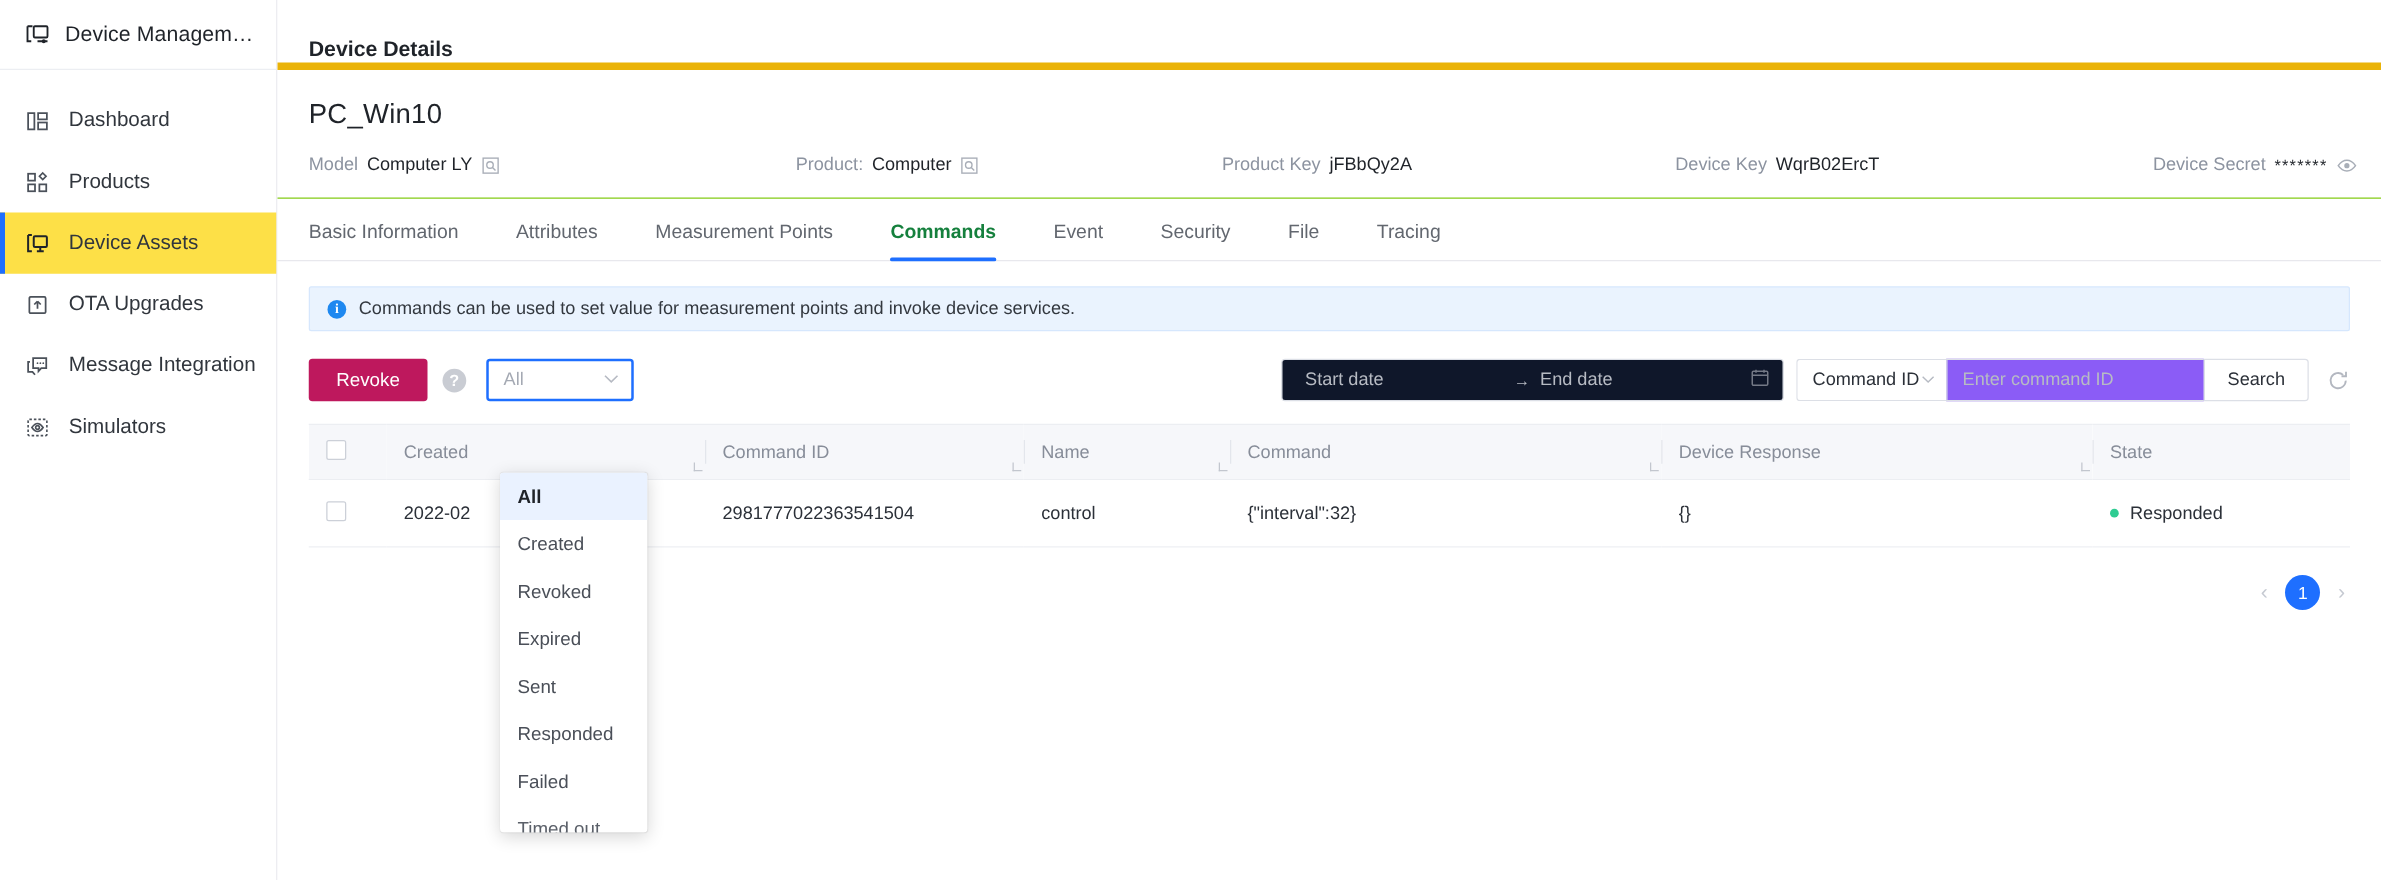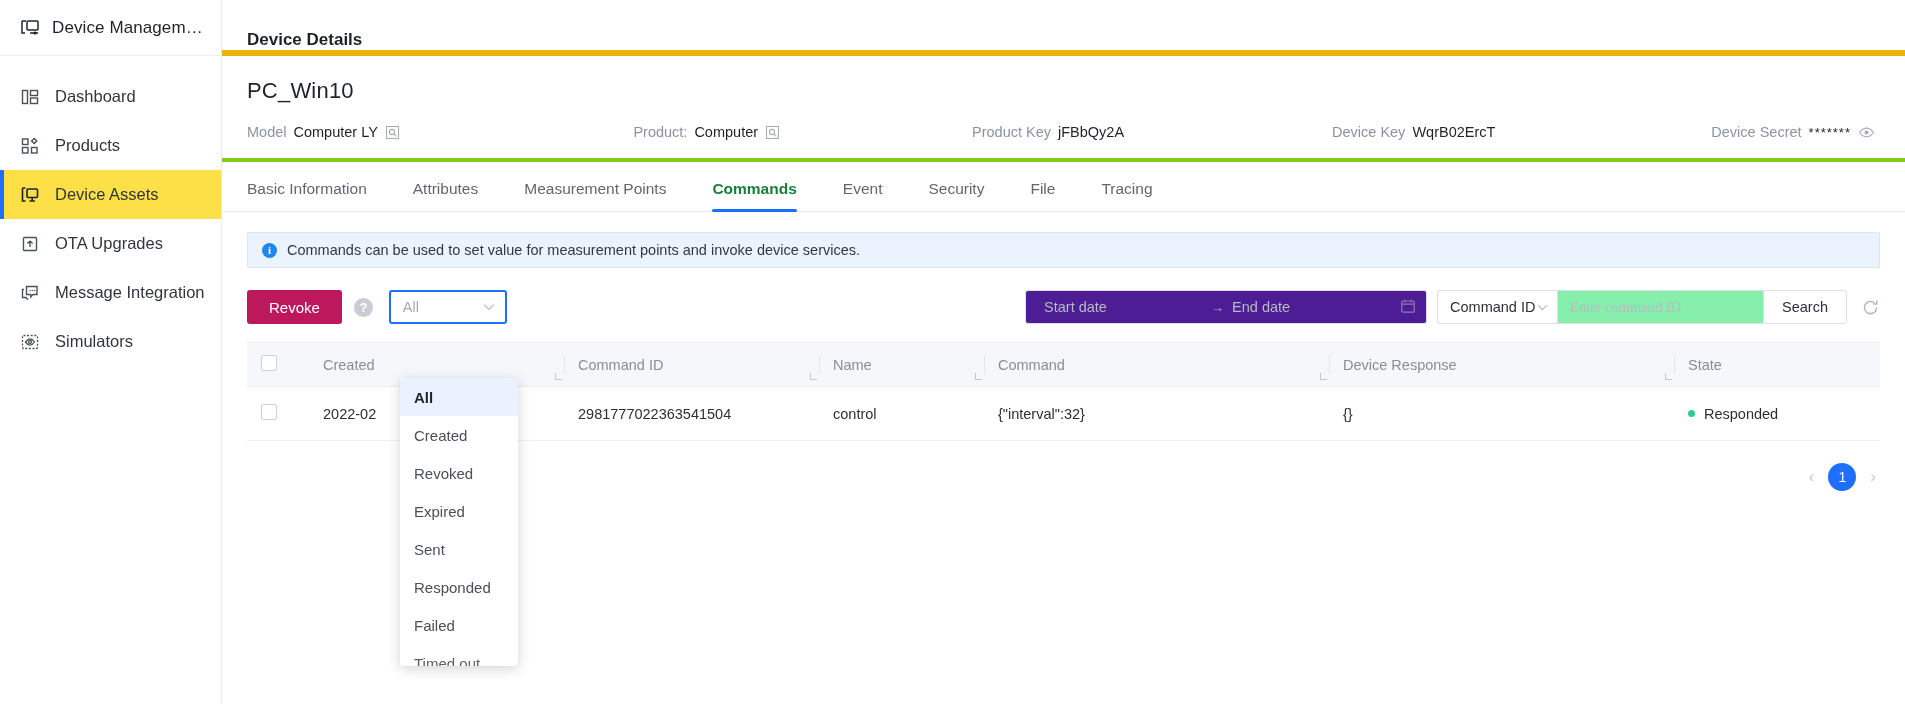--- a/index.html
+++ b/index.html
@@ -52,21 +52,21 @@
   
   .main { flex: 1; height: 704px; display: flex; flex-direction: column; background: #fff; min-width: 0; }
   .topbar {
     height: 56px; min-height: 56px;
     display: flex; align-items: flex-end;
     padding-left: 25px;
     border-bottom: 6px solid #eab308;
     font-size: 17px; color: #1f2329; font-weight: bold;
   }
 
-  .device-head { padding: 22px 32px 18px 25px; border-bottom: 4px solid #84cc16; }
+  .device-head { padding: 22px 21px 18px 25px; border-bottom: 1px solid #84cc16; }
   .device-name { font-size: 22px; color: #1f2329; margin-bottom: 20px; letter-spacing: .2px; }
   .meta-row { display: flex; align-items: flex-end; font-size: 14.5px; gap: 32px; }
   .meta-cell { display: flex; align-items: center; gap: 7px; white-space: nowrap; }
   .meta-label { color: #8c93a0; }
   .meta-value { color: #1f2329; }
   .meta-sp-1 { width: 212px; } .meta-sp-2 { width: 160px; }
   .meta-sp-3 { width: 180px; } .meta-sp-4 { width: 190px; }
   .mini-icon { width: 15px; height: 15px; opacity: .75; cursor: pointer; }
   .secret-stars { letter-spacing: 1px; color: #1f2329; font-size: 13px; }
 
@@ -111,36 +111,36 @@
     margin-left: 16px; width: 118px; height: 34px;
     border: 2px solid #1e6fff; border-radius: 3px; background: #fff;
     display: flex; align-items: center; justify-content: space-between;
     padding: 0 10px 0 12px; font-size: 14.5px; color: #a4a9b3; cursor: pointer;
   }
   .caret { color: #b6bac3; font-size: 11px; }
 
   .filters { margin-left: auto; display: flex; align-items: center; }
   .date-range {
     width: 402px; height: 34px; border: 1px solid #dcdfe6; border-radius: 3px;
-    display: flex; align-items: center; padding: 0 10px; background: #4c1d95;
+    display: flex; align-items: center; padding: 0 10px; background: #0f172a;
     font-size: 14.5px; color: #b7bbc3;
   }
   .date-ph { width: 175px; padding-left: 8px; }
   .date-arrow { color: #b7bbc3; font-size: 13px; }
   .cal-icon { margin-left: auto; opacity: .6; }
   .sel-cmd {
     margin-left: 10px; height: 34px; width: 120px;
     border: 1px solid #dcdfe6; border-right: none; border-radius: 3px 0 0 3px;
     display: flex; align-items: center; justify-content: space-between;
     padding: 0 9px 0 12px; font-size: 14.5px; color: #2b3038; background: #fff; cursor: pointer;
   }
   .cmd-input {
     height: 34px; width: 206px; border: 1px solid #dcdfe6; border-right: none;
-    padding: 16px 12px; font-size: 14.5px; color: #2b3038; background: #86efac; outline: none;
-    font-family: Liberation Serif, serif;
+    padding: 16px 12px; font-size: 14.5px; color: #2b3038; background: #8b5cf6; outline: none;
+    font-family: Liberation Sans, sans-serif;
   }
   .cmd-input::placeholder { color: #b7bbc3; }
   .btn-search {
     height: 34px; padding: 0 18px; border: 1px solid #dcdfe6; background: #fff;
     border-radius: 0 3px 3px 0; font-size: 14.5px; color: #2b3038; cursor: pointer;
     font-family: inherit;
   }
   .refresh-btn { margin-left: 14px; cursor: pointer; opacity: .75; display: flex; }
 
   

